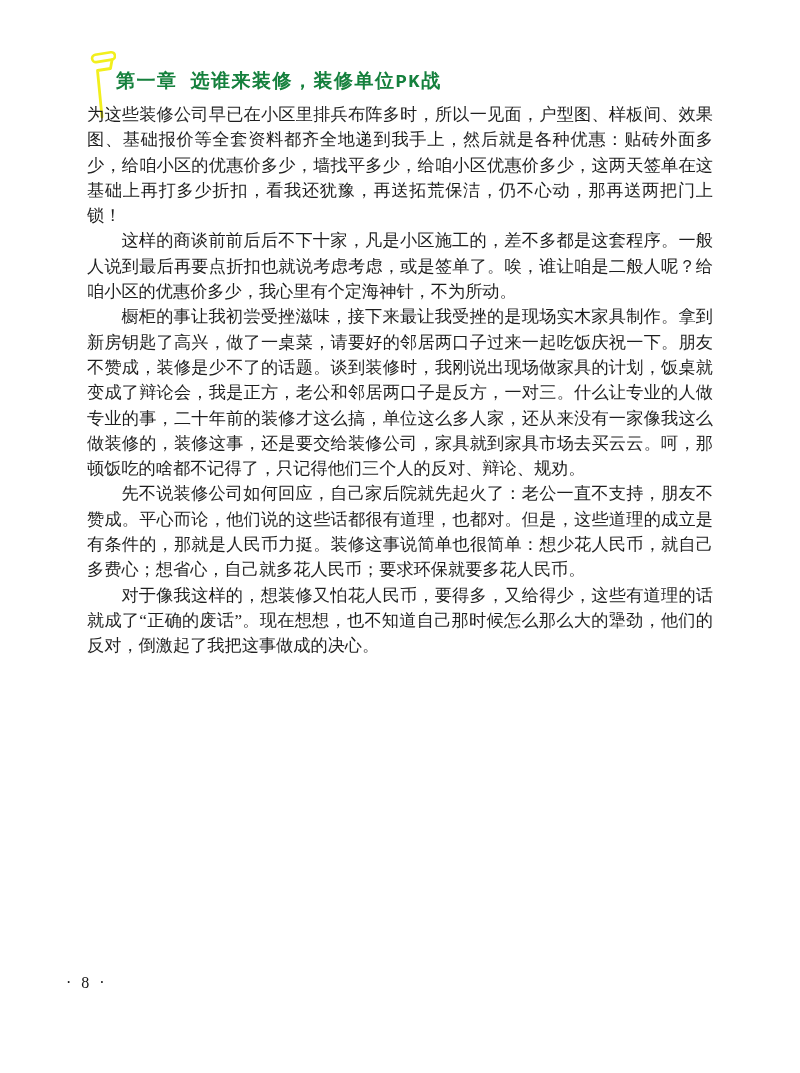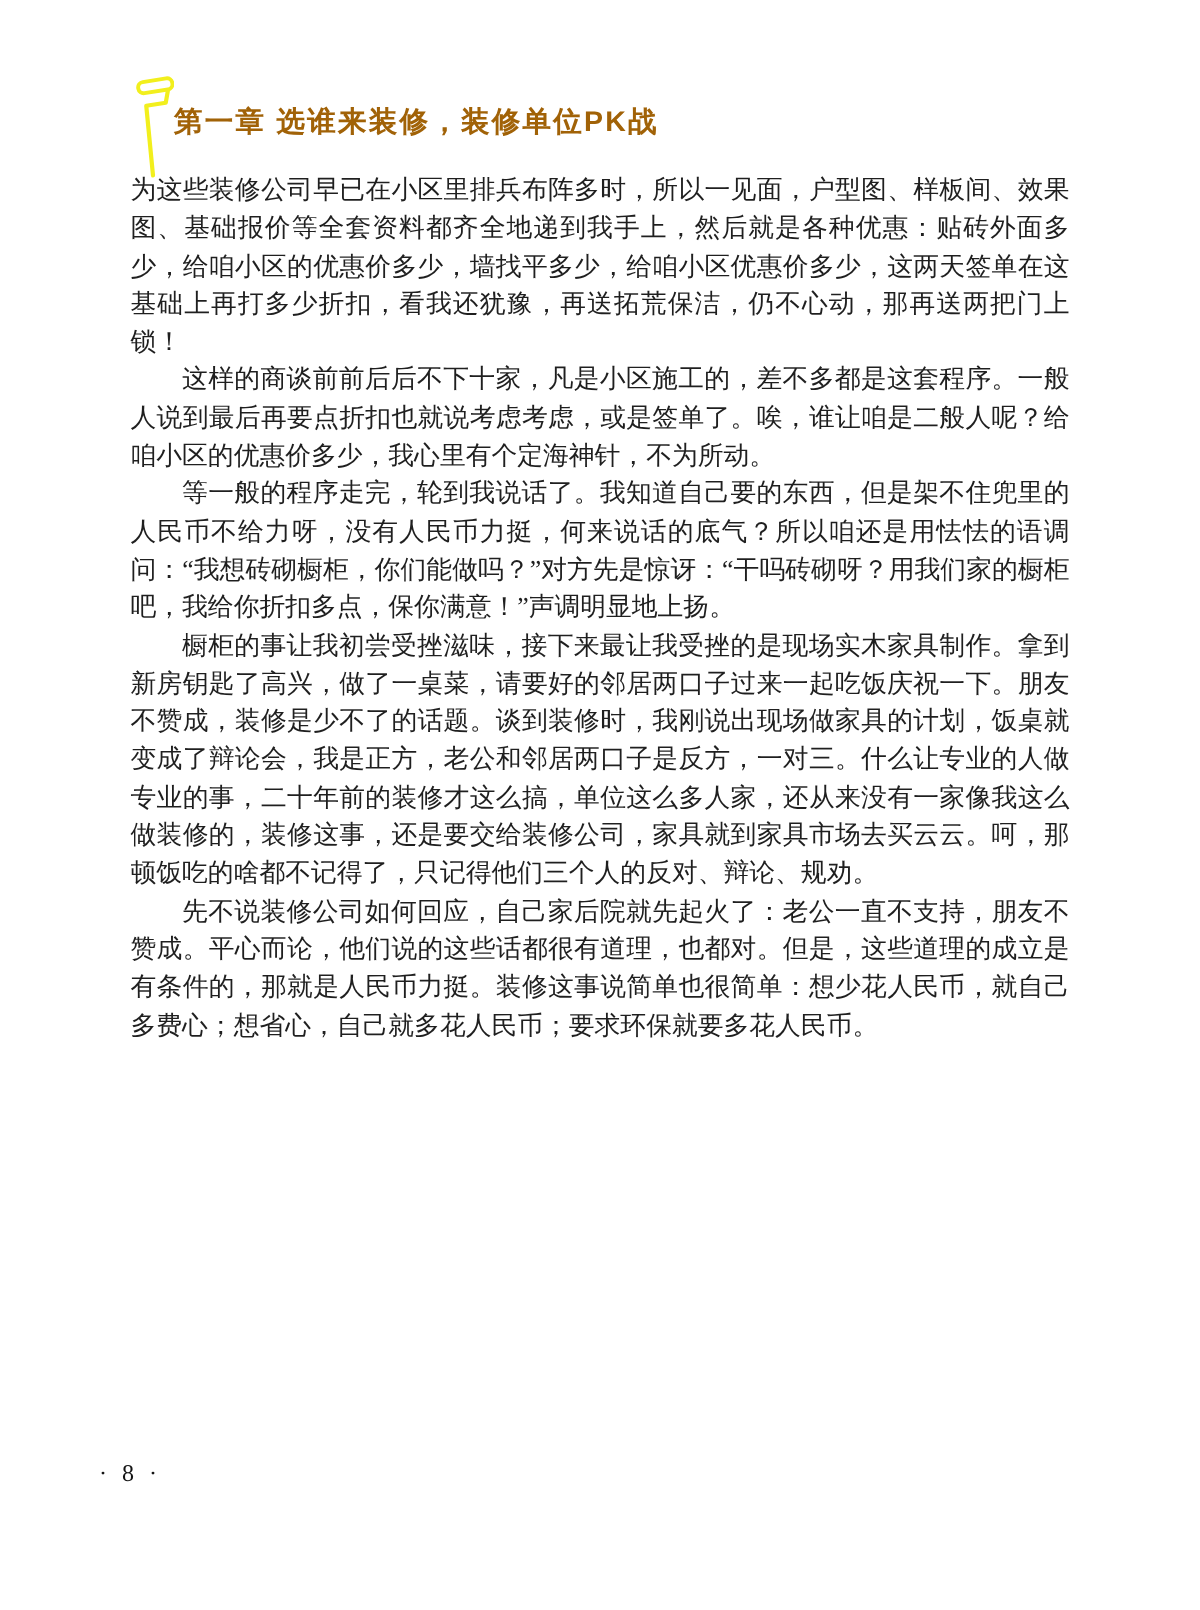--- a/index.html
+++ b/index.html
@@ -27,31 +27,31 @@
   }
   .roller-icon {
     position: absolute;
     left: 0px;
     top: 2px;
   }
   .chapter-title {
     position: absolute;
     left: 34px;
     top: 20px;
-    font-family: Liberation Sans, sans-serif;
+    font-family: Liberation Mono, monospace;
     font-weight: bold;
     font-size: 19px;
     letter-spacing: 1.5px;
-    color: #a16207;
+    color: #15803d;
     white-space: nowrap;
   }
   .body-text {
     position: absolute;
     left: 87px;
-    top: 114px;
+    top: 102px;
     width: 626px;
     font-size: 17.2px;
     line-height: 25.3px;
     color: #1f1f1f;
     text-align: justify;
     text-justify: inter-ideograph;
   }
   .body-text p {
     margin: 0;
     padding: 0;
@@ -82,20 +82,20 @@
           <path d="M 30 10 L 28.5 18.5 L 15.5 20.5 L 20 67" stroke-width="2.8"></path>
         </g>
       </svg>
     </span>
     <span class="chapter-title">第一章 选谁来装修，装修单位PK战</span>
   </div>
 
   <div class="body-text">
     <p>为这些装修公司早已在小区里排兵布阵多时，所以一见面，户型图、样板间、效果图、基础报价等全套资料都齐全地递到我手上，然后就是各种优惠：贴砖外面多少，给咱小区的优惠价多少，墙找平多少，给咱小区优惠价多少，这两天签单在这基础上再打多少折扣，看我还犹豫，再送拓荒保洁，仍不心动，那再送两把门上锁！</p>
     <p class="indent">这样的商谈前前后后不下十家，凡是小区施工的，差不多都是这套程序。一般人说到最后再要点折扣也就说考虑考虑，或是签单了。唉，谁让咱是二般人呢？给咱小区的优惠价多少，我心里有个定海神针，不为所动。</p>
-    <p class="indent">等一般的程序走完，轮到我说话了。我知道自己要的东西，但是架不住兜里的人民币不给力呀，没有人民币力挺，何来说话的底气？所以咱还是用怯怯的语调问：“我想砖砌橱柜，你们能做吗？”对方先是惊讶：“干吗砖砌呀？用我们家的橱柜吧，我给你折扣多点，保你满意！”声调明显地上扬。</p>
     <p class="indent">橱柜的事让我初尝受挫滋味，接下来最让我受挫的是现场实木家具制作。拿到新房钥匙了高兴，做了一桌菜，请要好的邻居两口子过来一起吃饭庆祝一下。朋友不赞成，装修是少不了的话题。谈到装修时，我刚说出现场做家具的计划，饭桌就变成了辩论会，我是正方，老公和邻居两口子是反方，一对三。什么让专业的人做专业的事，二十年前的装修才这么搞，单位这么多人家，还从来没有一家像我这么做装修的，装修这事，还是要交给装修公司，家具就到家具市场去买云云。呵，那顿饭吃的啥都不记得了，只记得他们三个人的反对、辩论、规劝。</p>
     <p class="indent">先不说装修公司如何回应，自己家后院就先起火了：老公一直不支持，朋友不赞成。平心而论，他们说的这些话都很有道理，也都对。但是，这些道理的成立是有条件的，那就是人民币力挺。装修这事说简单也很简单：想少花人民币，就自己多费心；想省心，自己就多花人民币；要求环保就要多花人民币。</p>
+    <p class="indent">对于像我这样的，想装修又怕花人民币，要得多，又给得少，这些有道理的话就成了“正确的废话”。现在想想，也不知道自己那时候怎么那么大的犟劲，他们的反对，倒激起了我把这事做成的决心。</p>
   </div>
 
   <div class="page-number">· 8 ·</div>
 
 </div>
 
 </body></html>

